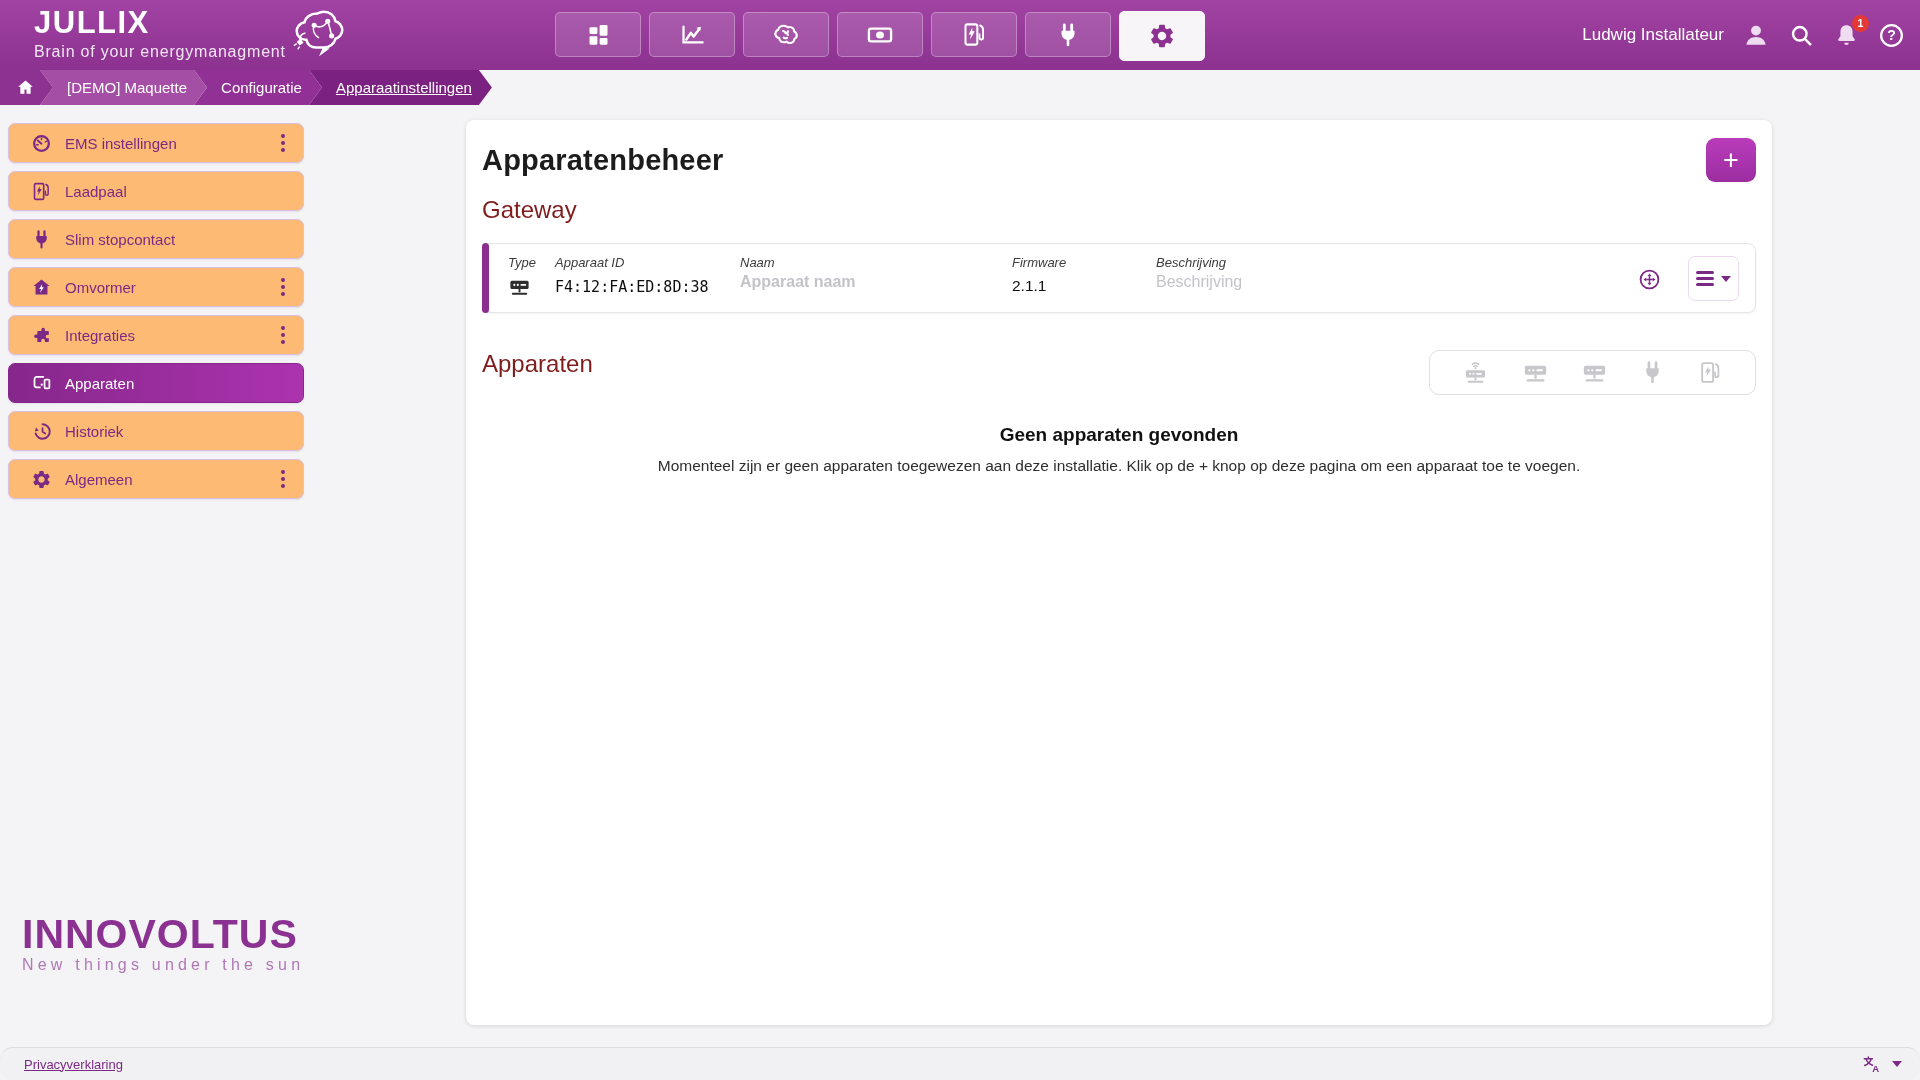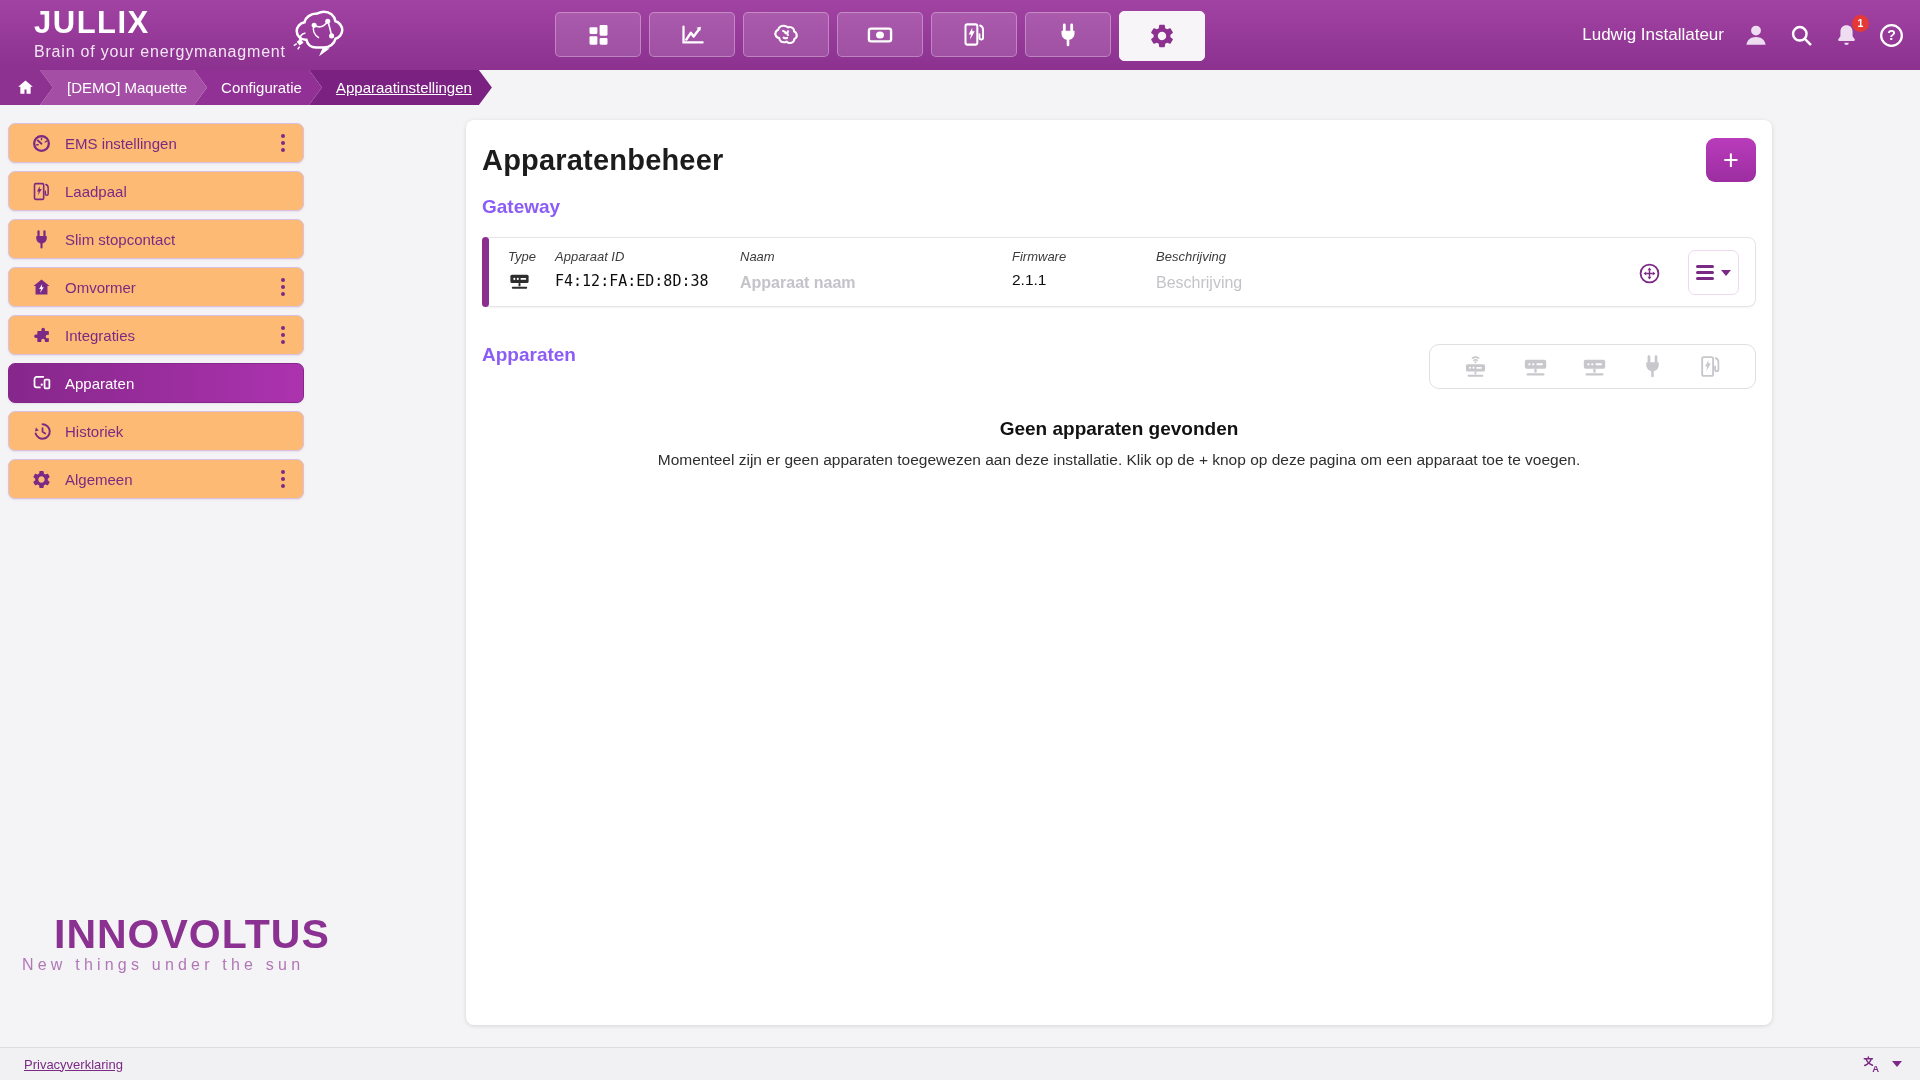--- a/index.html
+++ b/index.html
@@ -72,34 +72,34 @@
     background:#fff; border-radius:8px; box-shadow:0 1px 4px rgba(0,0,0,.13);
     padding:24px 16px 0 16px;
   }
   .page-title { margin:0; font-size:29px; font-weight:600; color:#1c1c1c; letter-spacing:.2px; }
   .add-btn {
     position:absolute; top:18px; right:16px; width:50px; height:44px; border:none; cursor:pointer;
     border-radius:9px; background:linear-gradient(180deg,#b93cbb 0%, #9c2da0 100%);
     color:#fff; font-size:27px; font-weight:400; display:flex; align-items:center; justify-content:center;
     font-family:"Liberation Sans", sans-serif;
   }
-  .section-h { font-size:19px; font-weight:700; color:#8b5cf6; margin:19px 0 0 0; }
+  .section-h { font-size:24px; font-weight:400; color:#7f1d1d; margin:19px 0 0 0; }
 
   .gw-row { position:relative; margin-top:19px; height:70px; border:1px solid #e5e5e9; border-radius:8px;
             box-shadow:0 1px 2px rgba(0,0,0,.05); background:#fff; }
   .gw-accent { position:absolute; left:-1px; top:-1px; width:7px; height:calc(100% + 2px);
                background:#8b2e8f; border-radius:6px; }
   .gw-col { position:absolute; top:11px; }
   .gw-label { font-style:italic; font-size:13px; color:#3c3c3c; }
   .col-type { left:25px; } .col-id { left:72px; } .col-name { left:257px; }
   .col-fw { left:529px; } .col-desc { left:673px; }
   .gw-type-icon { margin-top:6px; color:#2d2d2d; }
   .gw-id { margin-top:8px; font-family:"DejaVu Sans Mono","Liberation Mono",monospace; font-size:15px; color:#0c0c0c; }
   .gw-fw { margin-top:7px; font-size:15.5px; color:#101010; }
-  .gw-input { border:none; outline:none; background:transparent; display:block; margin-top:10px; padding:0;
+  .gw-input { border:none; outline:none; background:transparent; display:block; margin-top:3px; padding:0;
               font-family:"Liberation Sans", sans-serif; font-size:16px; color:#222; }
   .gw-input.name { width:250px; font-weight:700; }
   .gw-input.desc { width:380px; }
   .gw-input::placeholder { color:#c3c3c9; opacity:1; }
   .move-btn { position:absolute; right:94px; top:24px; color:#7a2a84; cursor:pointer; }
   .menu-btn {
     position:absolute; right:16px; top:12px; width:51px; height:45px; cursor:pointer;
     border:1px solid #ecd9ee; border-radius:7px; background:#fff;
     display:flex; align-items:center; justify-content:center; gap:7px;
   }
@@ -115,27 +115,27 @@
     display:flex; align-items:center; justify-content:space-evenly; color:#c7c7cc;
   }
   .filter-group .f-ic { cursor:pointer; color:#c7c7cc; }
 
   .empty { text-align:center; margin-top:28px; }
   .empty-title { font-size:19px; font-weight:700; color:#111; }
   .empty-msg { margin-top:11px; font-size:15.5px; color:#2e2e2e; }
 
   
   .brand { position:absolute; left:22px; top:912px; }
-  .brand-name { font-size:41px; font-weight:700; color:#8b3191; letter-spacing:1px; line-height:44px;margin-left:32px; }
+  .brand-name { font-size:41px; font-weight:700; color:#8b3191; letter-spacing:1px; line-height:44px; }
   .brand-tag { font-size:16px; color:#b077b6; letter-spacing:4.2px; }
 
   .footer {
     position:absolute; left:0; bottom:0; width:1920px; height:33px;
     background:#f1f1f3; border-top:1px solid #dcdcdf;
-    display:flex; align-items:center; justify-content:space-between; padding:0 18px 0 24px;
+    display:flex; align-items:center; justify-content:space-between; padding:0 18px 0 24px;border-radius:13px;
   }
   .privacy { font-size:13px; color:#7a2a84; text-decoration:underline; cursor:pointer; }
   .lang { display:flex; align-items:center; gap:10px; color:#7a2a84; cursor:pointer; }
   .lang .caret-down { border-top-color:#7a2a84; }
 </style>
 </head>
 <body>
 
 <div class="header">
 

